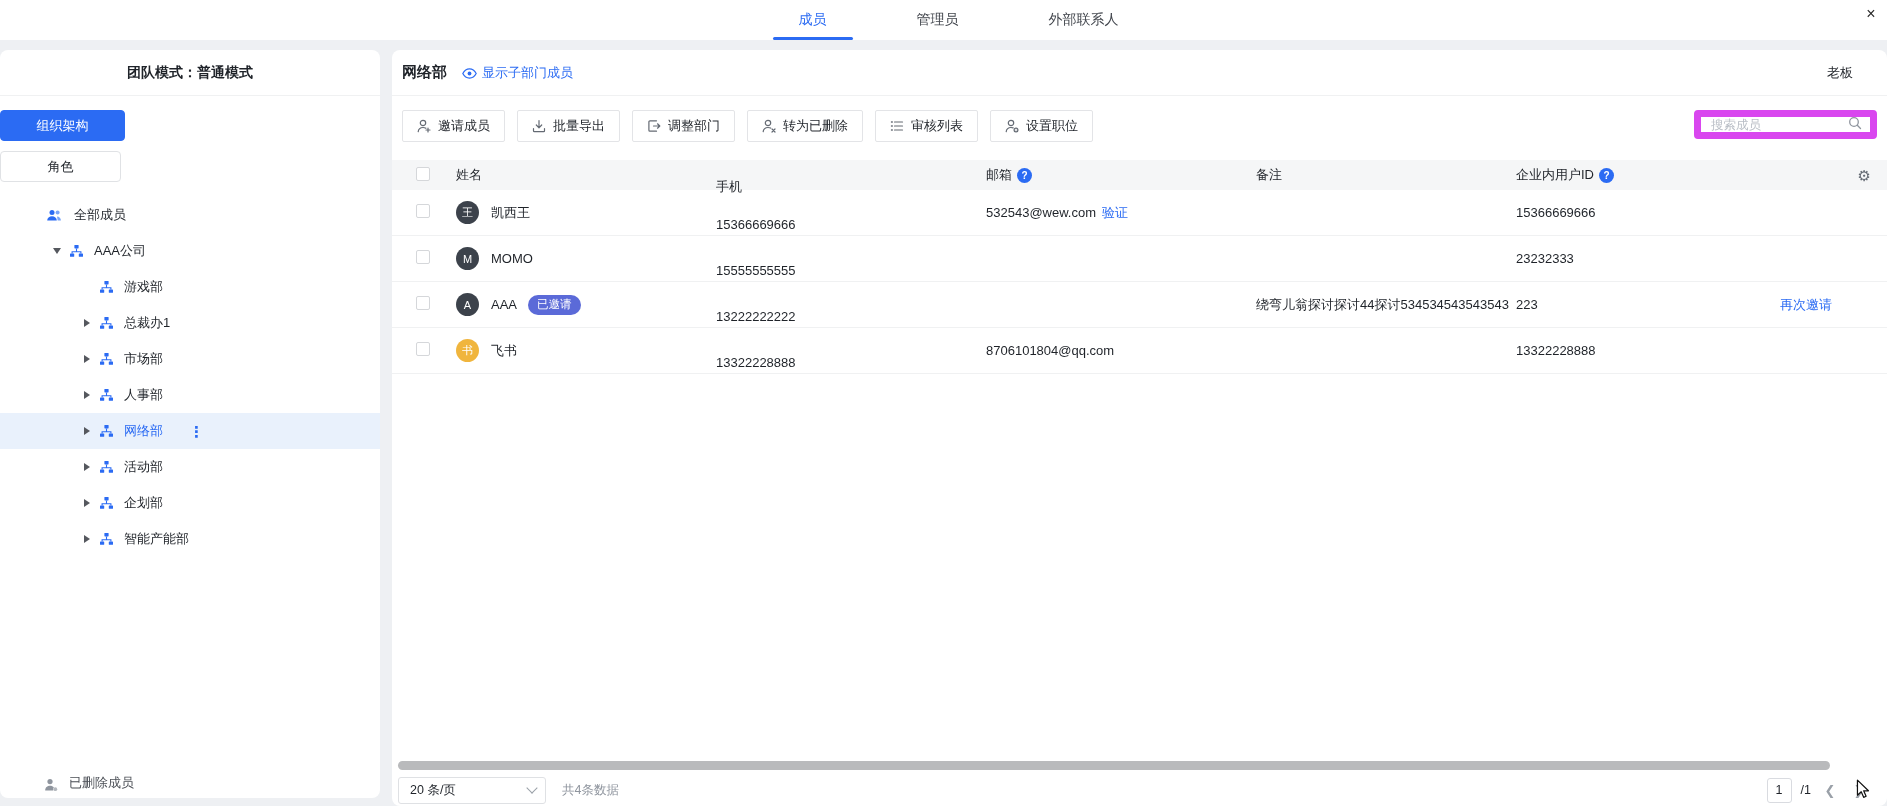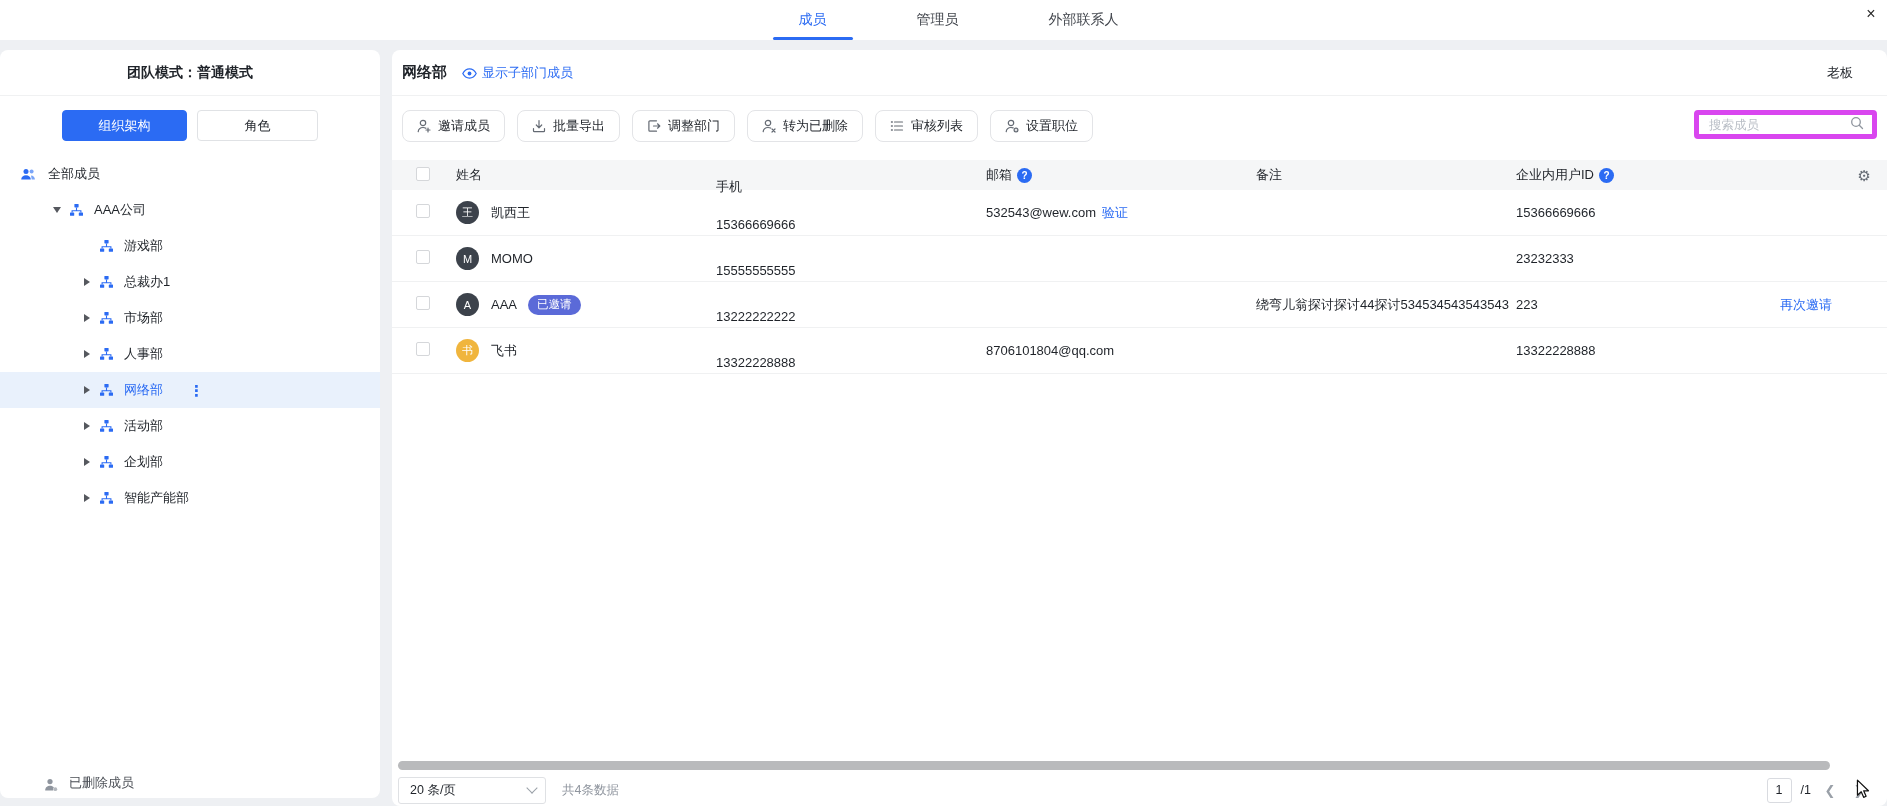--- a/index.html
+++ b/index.html
@@ -15,50 +15,50 @@
   .tab.active::after { content:""; position:absolute; left:4px; right:4px; bottom:0; height:3px; background:#2b6bf3; border-radius:2px; }
   .close-x { position:absolute; right:6px; top:4px; width:20px; height:20px; display:flex; align-items:center; justify-content:center; font-size:16px; color:#2a2a2a; cursor:pointer; }
 
   
   .card { position:absolute; background:#fff; border-radius:8px; }
   .side-card { left:0; top:50px; width:380px; height:748px; }
   .main-card { left:392px; top:50px; width:1495px; height:756px; }
 
   
   .side-title { height:46px; display:flex; align-items:center; justify-content:center; font-size:14px; font-weight:bold; border-bottom:1px solid #f0f1f2; }
-  .mode-switch { display:flex; justify-content:center; gap:10px; margin-top:14px; }
+  .mode-switch { display:flex; justify-content:center; gap:10px; margin-top:14px;flex-direction:column; }
   .mode-btn { height:31px; border-radius:4px; font-size:13px; display:flex; align-items:center; justify-content:center; cursor:pointer; }
   .mode-btn.org { width:125px; background:#2b6bf3; color:#fff; border:1px solid #2b6bf3; }
   .mode-btn.role { width:121px; background:#fff; color:#1f2329; border:1px solid #e0e2e5; }
   .tree { margin-top:15px; }
   .titem { height:36px; display:flex; align-items:center; font-size:13px; color:#1f2329; cursor:pointer; }
   .titem .caret { width:10px; margin-right:8px; display:flex; align-items:center; justify-content:center; flex:none; }
   .titem .dept-ic { margin-right:11px; display:flex; flex:none; }
   .caret-r { width:0; height:0; border-left:6px solid #55585e; border-top:4px solid transparent; border-bottom:4px solid transparent; }
   .caret-d { width:0; height:0; border-top:6px solid #55585e; border-left:4px solid transparent; border-right:4px solid transparent; }
-  .lvl-all { padding-left:20px; }
+  .lvl-all { padding-left:46px; }
   .lvl-0 { padding-left:52px; }
   .lvl-1 { padding-left:82px; }
   .titem.selected { background:#e9f1fc; color:#2b6bf3; }
   .kebab { margin-left:26px; color:#2b6bf3; font-size:15px; font-weight:bold; letter-spacing:0; line-height:1; cursor:pointer; }
   .all-ic { margin-right:12px; display:flex; }
   .deleted-row { position:absolute; left:0; bottom:6px; height:34px; display:flex; align-items:flex-end; padding-left:44px; font-size:13px; color:#4a4e55; cursor:pointer; width:100%; }
   .deleted-row .d-ic { margin-right:10px; display:flex; }
 
   
   .m-head { position:relative; height:46px; display:flex; align-items:center; padding:0 34px 0 10px; border-bottom:1px solid #f0f1f2; }
   .m-title { font-size:15px; font-weight:bold; }
   .show-sub { display:flex; align-items:flex-end; gap:5px; margin-left:15px; color:#2b6bf3; font-size:13px; cursor:pointer; }
   .corner-label { margin-left:auto; font-size:13px; color:#1f2329; }
 
   
   .toolbar { position:relative; display:flex; align-items:center; gap:12px; padding:14px 10px 0 10px; }
-  .tbtn { height:32px; display:flex; align-items:center; gap:7px; padding:0 14px; background:#fff; border:1px solid #e3e4e7; border-radius:8px; font-size:13px; color:#1f2329; cursor:pointer; font-family:inherit; }
+  .tbtn { height:32px; display:flex; align-items:center; gap:7px; padding:0 14px; background:#fff; border:1px solid #e3e4e7; border-radius:2px; font-size:13px; color:#1f2329; cursor:pointer; font-family:inherit; }
   .tbtn svg { flex:none; }
-  .searchbox { position:absolute; right:10px; top:14px; width:183px; height:29px; border:5px solid #d946ef; border-radius:4px; display:flex; align-items:center; padding:0 8px 0 10px; background:#fff; }
+  .searchbox { position:absolute; right:10px; top:14px; width:183px; height:29px; border:7px solid #d946ef; border-radius:4px; display:flex; align-items:center; padding:0 8px 0 10px; background:#fff; }
   .searchbox input { border:none; outline:none; flex:1; font-size:12.5px; color:#1f2329; font-family:inherit; min-width:0; }
   .searchbox input::placeholder { color:#b9bec6; }
 
   
   .thead { margin-top:18px; height:30px; background:#f5f6f7; display:flex; align-items:center; font-size:13px; color:#1f2329; position:relative; }
   .trow { height:46px; display:flex; align-items:center; font-size:13px; border-bottom:1px solid #f0f1f2; position:relative; }
   .c-pad { width:24px; flex:none; }
   .c-check { width:40px; flex:none; }
   .c-name { width:260px; flex:none; display:flex; align-items:center; gap:5px; }
   .c-phone { width:270px; flex:none;margin-top:23px; }

